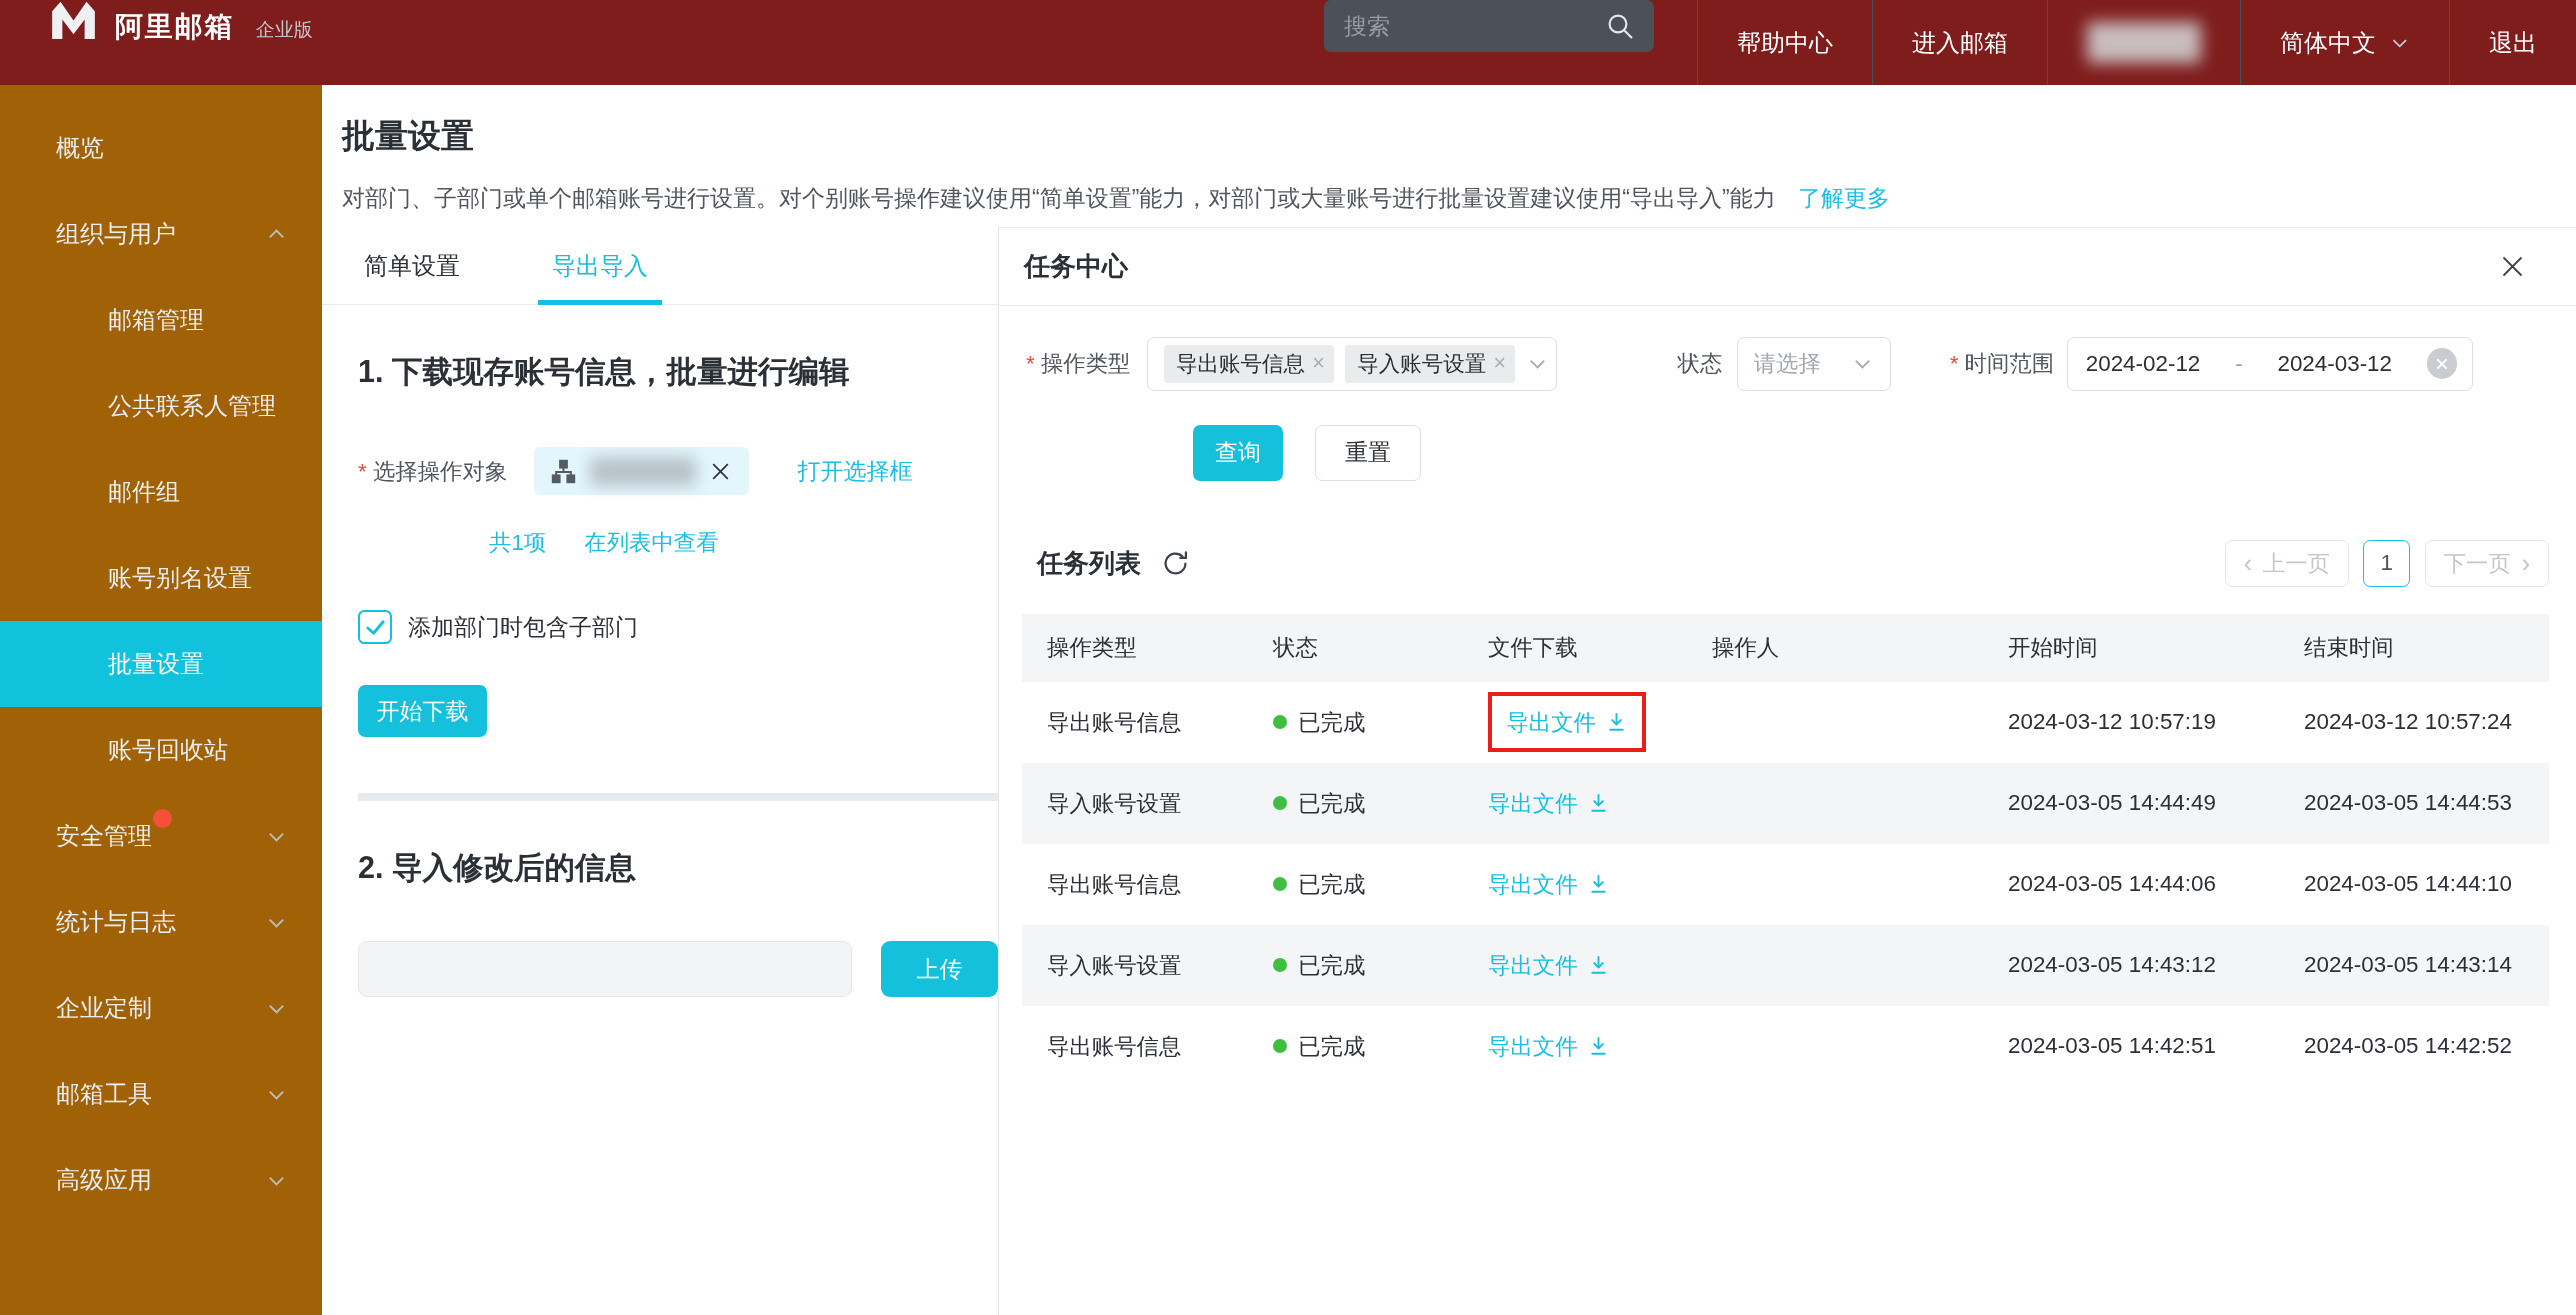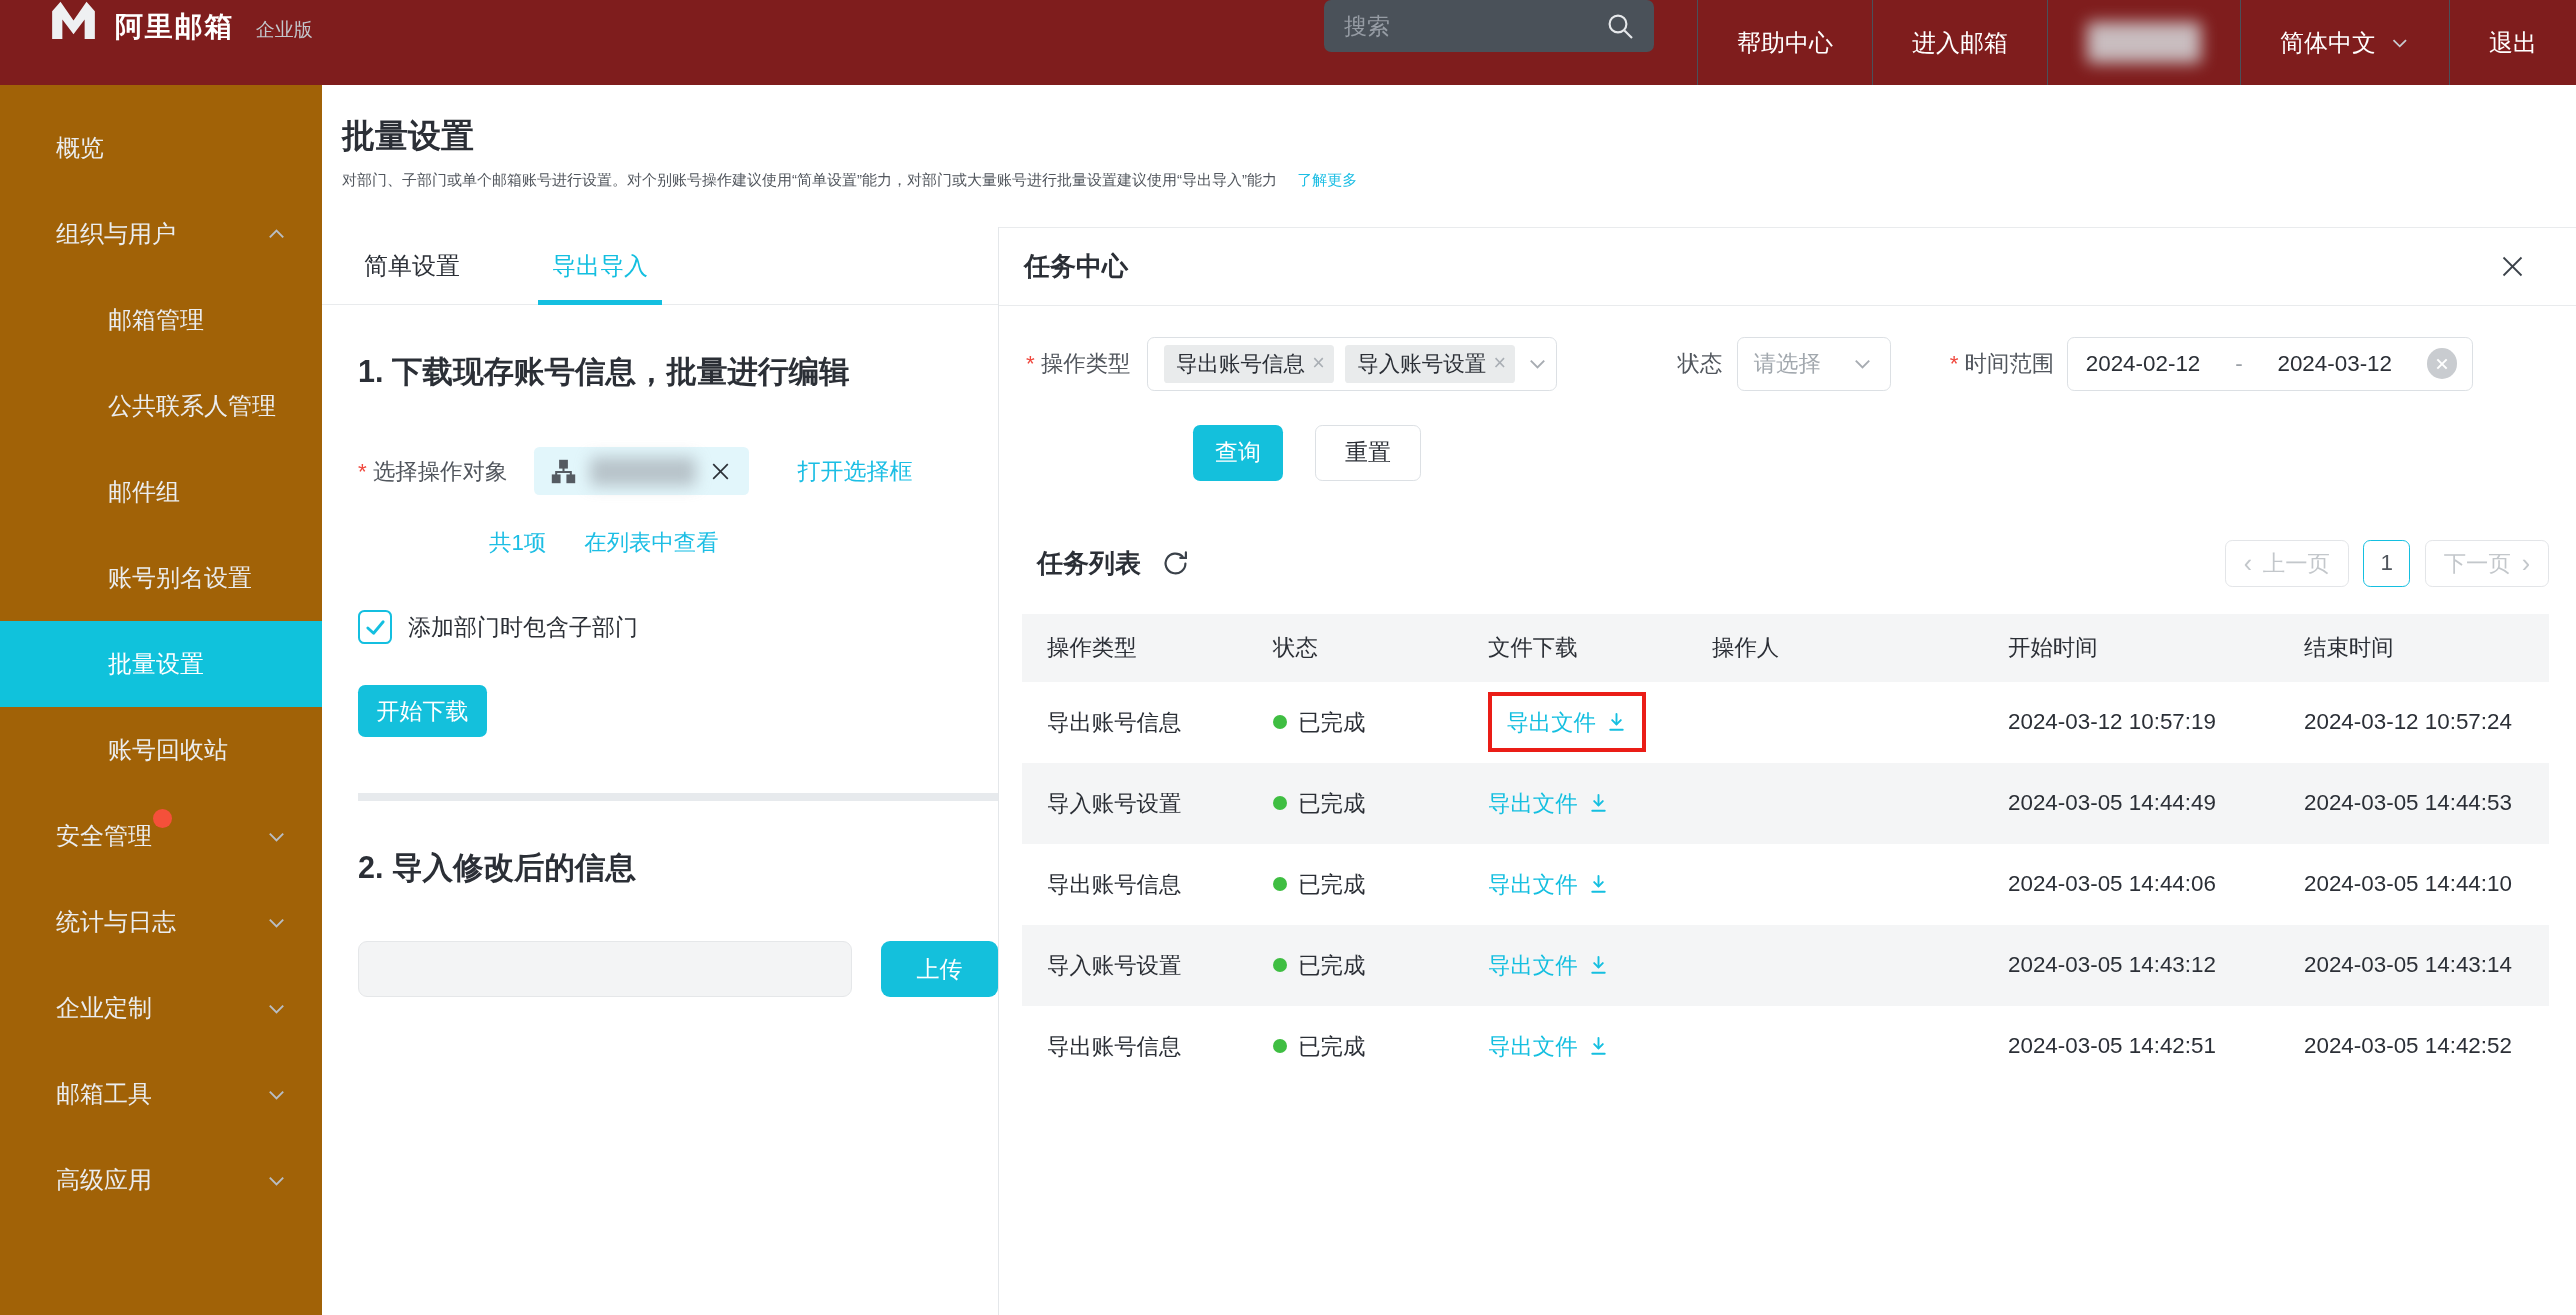--- a/index.html
+++ b/index.html
@@ -42,21 +42,21 @@
   .side-item.active { background:#10C2DC; color:#fff; }
   .side-chevron { color:#B9BEC4; }
   .label-wrap { position:relative; display:inline-block; }
   .badge-dot { position:absolute; top:-10.8px; right:-20px; width:19px; height:19px;
     border-radius:50%; background:#F5503A; }
 
   
   .content { flex:1; min-width:0; display:flex; flex-direction:column; background:#fff; }
   .page-head { height:142px; padding:30.5px 0 0 20px; }
   .page-title { font-size:33px; font-weight:bold; line-height:39px; }
-  .page-desc { margin-top:16px; font-size:15px; color:#51565D; }
+  .page-desc { margin-top:28px; font-size:23px; color:#51565D; }
   .learn-more { color:#1CBEE4; margin-left:16px; cursor:pointer; }
 
   .panes { flex:1; display:flex; min-height:0; }
 
   
   .left-pane { width:677px; flex-shrink:0; border-right:0.9px solid #E4E7EA;
     overflow:hidden; position:relative; }
   .tabs { height:78px; border-bottom:0.9px solid #E9EBED; display:flex; align-items:center;
     padding-left:42px; gap:92px; }
   .tab { font-size:24px; height:100%; display:flex; align-items:center;

